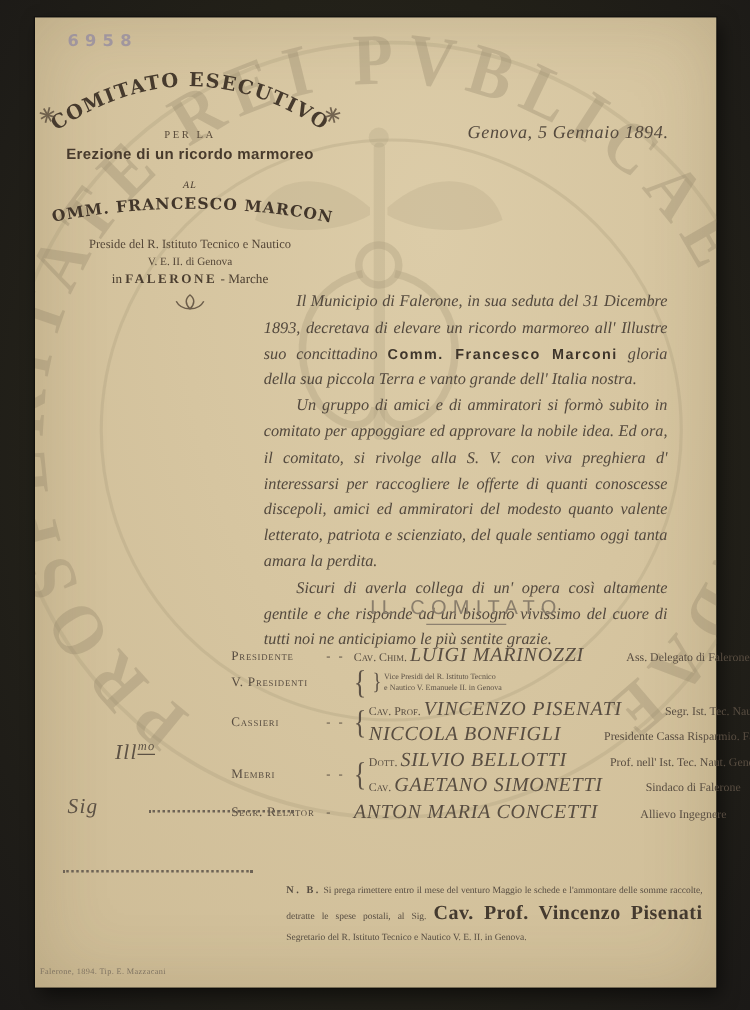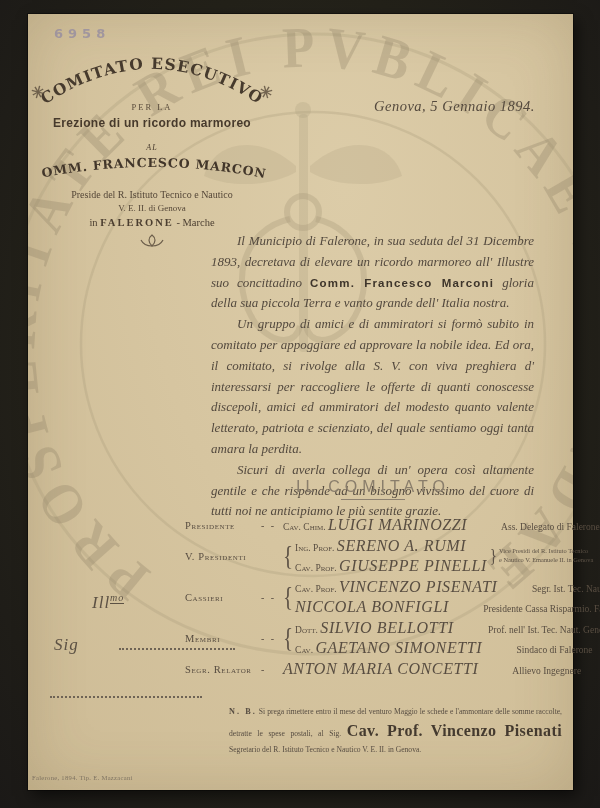--- a/index.html
+++ b/index.html
@@ -155,24 +155,20 @@
         <div class="c-row">
           <span class="c-label">Presidente</span>
           <span class="c-dash">- -</span>
           <span class="c-entry"><span class="c-pre">Cav. Chim. </span><span class="c-nm">LUIGI MARINOZZI</span><span class="c-suf"> Ass. Delegato di Falerone</span></span>
         </div>
 
         <div class="c-row">
           <span class="c-label">V. Presidenti</span>
           <span class="c-dash"></span>
           <span class="brace">{</span>
-          <span class="c-lines">
-            <span class="c-entry"><span class="c-pre">Ing. Prof. </span><span class="c-nm">SERENO A. RUMI</span></span>
-            <span class="c-entry"><span class="c-pre">Cav. Prof. </span><span class="c-nm">GIUSEPPE PINELLI</span></span>
-          </span>
           <span class="c-note">
             <span class="brace close">}</span>
             <span class="c-notelines">
               <span>Vice Presidi del R. Istituto Tecnico</span>
               <span>e Nautico V. Emanuele II. in Genova</span>
             </span>
           </span>
         </div>
 
         <div class="c-row">

